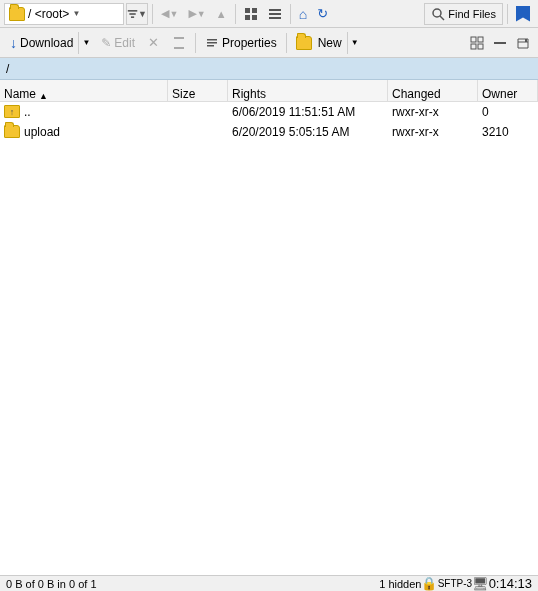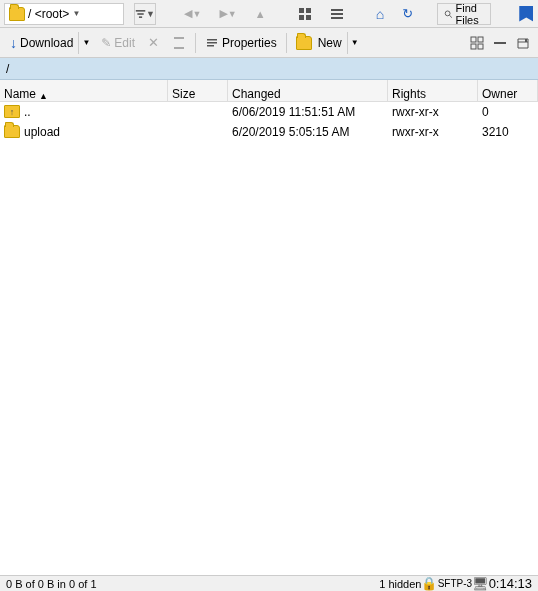--- a/index.html
+++ b/index.html
@@ -15,21 +15,21 @@
     }
 
     
     .toolbar1 {
       display: flex;
       align-items: center;
       background: #f0f0f0;
       border-bottom: 1px solid #ccc;
       padding: 2px 4px;
       height: 28px;
-      gap: 10px;
+      gap: 2px;
     }
 
     .breadcrumb-path {
       display: flex;
       align-items: center;
       border: 1px solid #ccc;
       background: white;
       height: 22px;
       padding: 0 4px;
       min-width: 120px;
@@ -475,24 +475,24 @@
 
 <div class="file-list-header">
   <div class="col-header">
     <span>Name</span>
     <span class="sort-arrow">▲</span>
   </div>
   <div class="col-header">
     <span>Size</span>
   </div>
   <div class="col-header">
+    <span>Rights</span>
+  </div>
+  <div class="col-header">
     <span>Changed</span>
-  </div>
-  <div class="col-header">
-    <span>Rights</span>
   </div>
   <div class="col-header">
     <span>Owner</span>
   </div>
 </div>
 
 <div class="file-list">
 
   <div class="file-row">
     <div class="file-name-cell">

